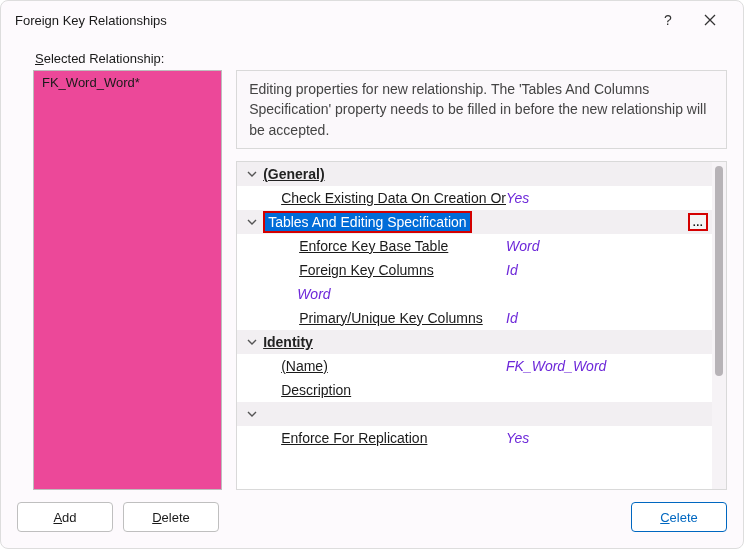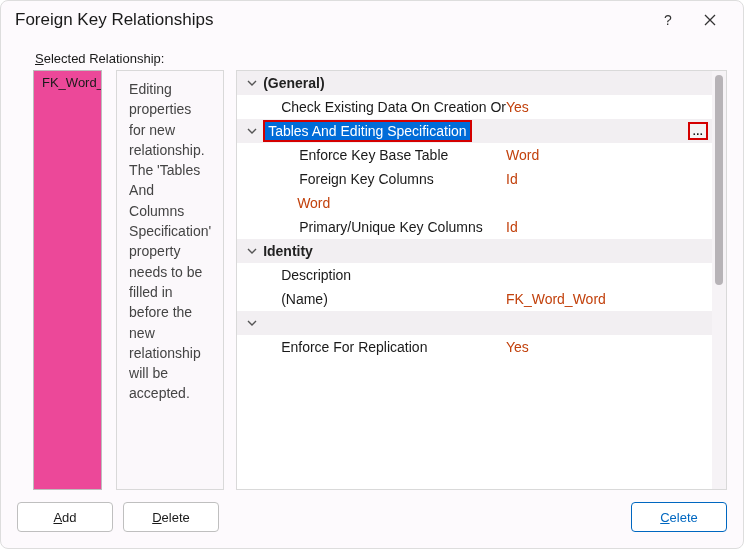--- a/index.html
+++ b/index.html
@@ -21,21 +21,21 @@
     overflow: hidden;
   }
   .titlebar {
     display: flex;
     align-items: center;
     padding: 6px 12px 6px 14px;
     height: 38px;
   }
   .titlebar .title {
     flex: 1;
-    font-size: 17px;
+    font-size: 13px;
   }
   .titlebar .ctrl {
     width: 42px;
     height: 28px;
     display: flex;
     align-items: center;
     justify-content: center;
     font-size: 14px;
     color: #333;
     border-radius: 4px;
@@ -63,21 +63,21 @@
     padding: 2px;
     overflow: auto;
   }
   .list-item {
     padding: 2px 6px;
     font-size: 13px;
   }
   .right {
     flex: 1;
     display: flex;
-    flex-direction: row;
+    flex-direction: column;
     gap: 12px;
   }
   .desc {
     border: 1px solid #d9d9d9;
     background: #fbf8fb;
     padding: 8px 12px;
     font-size: 14px;
     color: #444;
     line-height: 1.45;
     min-height: 78px;
@@ -109,25 +109,27 @@
     font-size: 10px;
     color: #555;
     flex-shrink: 0;
   }
   .row .label {
     flex: 1;
     padding-left: 2px;
     white-space: nowrap;
     overflow: hidden;
     text-overflow: clip;
+    text-decoration: underline;
   }
   .row .value {
     width: 178px;
     flex-shrink: 0;
-    color: #c2410c;
+    color: #6d28d9;
+    font-style: italic;
   }
   .row .btncell {
     width: 28px;
     flex-shrink: 0;
     display: flex;
     justify-content: center;
   }
   .row.cat {
     background: #f2eff2;
   }
@@ -292,28 +294,28 @@
                 <svg width="10" height="10" viewBox="0 0 10 10">
                     <path d="M1 3 L5 7 L9 3" stroke="#555" stroke-width="1.4" fill="none"></path>
                   </svg>
               </span>
               <span class="label">Identity</span>
               <span class="value"></span>
               <span class="btncell"></span>
             </div>
             <div class="row indent1">
               <span class="exp"></span>
-              <span class="label">Description</span>
-              <span class="value"></span>
-              <span class="btncell"></span>
-            </div>
-            <div class="row indent1">
-              <span class="exp"></span>
               <span class="label">(Name)</span>
               <span class="value">FK_Word_Word</span>
+              <span class="btncell"></span>
+            </div>
+            <div class="row indent1">
+              <span class="exp"></span>
+              <span class="label">Description</span>
+              <span class="value"></span>
               <span class="btncell"></span>
             </div>
 
             <div class="row cat">
               <span class="exp">
                 <svg width="10" height="10" viewBox="0 0 10 10">
                     <path d="M1 3 L5 7 L9 3" stroke="#555" stroke-width="1.4" fill="none"></path>
                   </svg>
               </span>
               <span class="value"></span>

